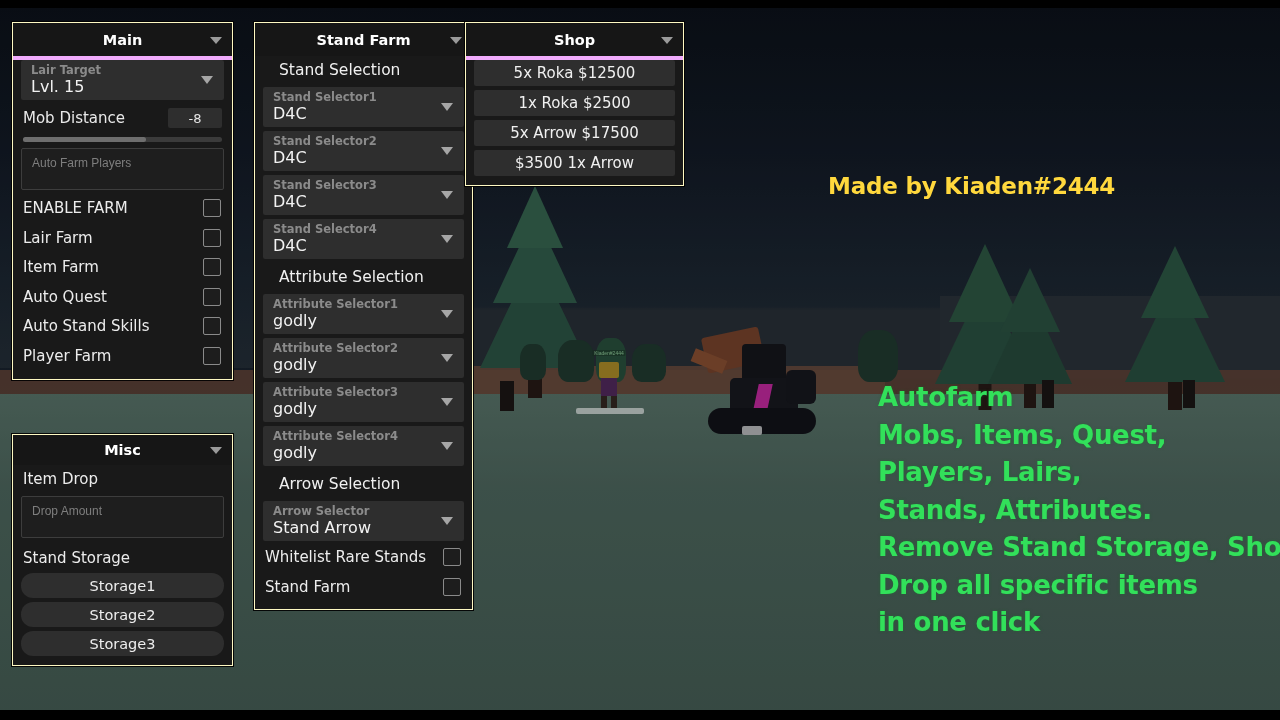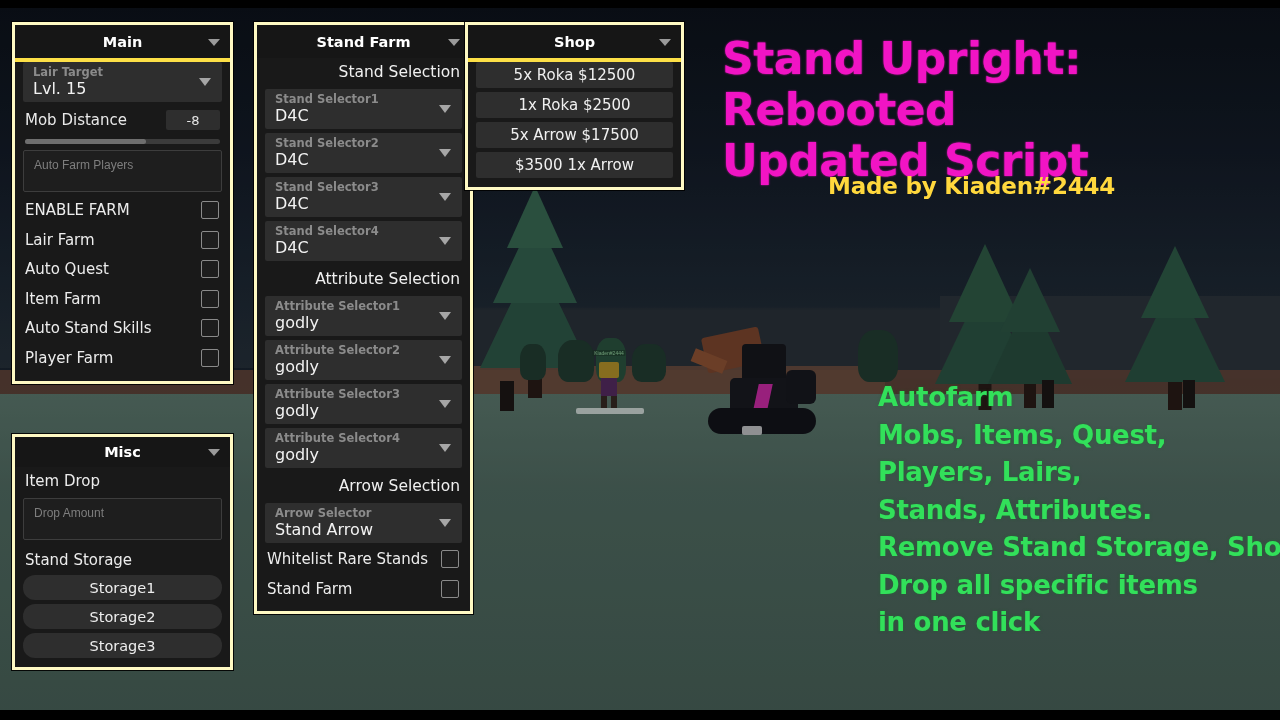--- a/index.html
+++ b/index.html
@@ -143,22 +143,22 @@
     font-size:26px;
     line-height:37.5px;
     letter-spacing:-.3px;
     text-shadow:0 0 3px rgba(20,120,40,.5);
     white-space:nowrap;
   }
 
   
   .panel {
     position:absolute;
-    background:#fde047;
-    border:3px solid #fef9c3;
+    background:#f0abfc;
+    border:1px solid #fef9c3;
     box-shadow:0 0 0 1px rgba(0,0,0,.9);
   }
   .panel-head {
     position:relative;
     height:33px;
     background:#161616;
     display:flex; align-items:center; justify-content:center;
   }
   .panel-head .ptitle {
     color:#fff; font-size:14.5px; font-weight:bold;
@@ -258,21 +258,20 @@
     background:#1d1d1d;
     border-radius:2px;
   }
 
   
   .section-head {
     color:#f0f0f0; font-size:15.5px;
     font-family:"DejaVu Sans", sans-serif;
     padding:5px 10px 4px 24px;
     background:#191919;
-    text-align:right;
   }
 
   
   .gbtn {
     margin:4px 8px;
     height:25px;
     background:#2e2e2e;
     border-radius:12px;
     display:flex; align-items:center; justify-content:center;
     color:#ededed; font-size:14.5px;
@@ -360,24 +359,20 @@
       <div style="position:absolute;left:66px;top:58px;width:14px;height:26px;background:#e52bb6;transform:skewX(-12deg);"></div>
       <div style="position:absolute;left:18px;top:82px;width:108px;height:26px;background:#101014;border-radius:14px;"></div>
       <div style="position:absolute;left:96px;top:44px;width:30px;height:34px;background:#16161b;border-radius:6px;"></div>
       <div style="position:absolute;left:52px;top:100px;width:20px;height:9px;background:#d8d8d8;border-radius:2px;"></div>
     </div>
 
     <div class="dark-overlay"></div>
 
   </div>
 
-  <div class="title-block">
-    <div class="title-line">Stand Upright: Rebooted</div>
-    <div class="title-line">Updated Script</div>
-  </div>
   <div class="subtitle">Made by Kiaden#2444</div>
 
   <div class="feature-list">
     <div class="feature-line">Autofarm</div>
     <div class="feature-line">Mobs, Items, Quest,</div>
     <div class="feature-line">Players, Lairs,</div>
     <div class="feature-line">Stands, Attributes.</div>
     <div class="feature-line">Remove Stand Storage, Shop,</div>
     <div class="feature-line">Drop all specific items</div>
     <div class="feature-line">in one click</div>
@@ -411,25 +406,25 @@
 
       <div class="toggle-row">
         <div class="t-label">ENABLE FARM</div>
         <div class="checkbox"></div>
       </div>
       <div class="toggle-row">
         <div class="t-label">Lair Farm</div>
         <div class="checkbox"></div>
       </div>
       <div class="toggle-row">
+        <div class="t-label">Item Farm</div>
+        <div class="checkbox"></div>
+      </div>
+      <div class="toggle-row">
         <div class="t-label">Auto Quest</div>
-        <div class="checkbox"></div>
-      </div>
-      <div class="toggle-row">
-        <div class="t-label">Item Farm</div>
         <div class="checkbox"></div>
       </div>
       <div class="toggle-row">
         <div class="t-label">Auto Stand Skills</div>
         <div class="checkbox"></div>
       </div>
       <div class="toggle-row">
         <div class="t-label">Player Farm</div>
         <div class="checkbox"></div>
       </div>

